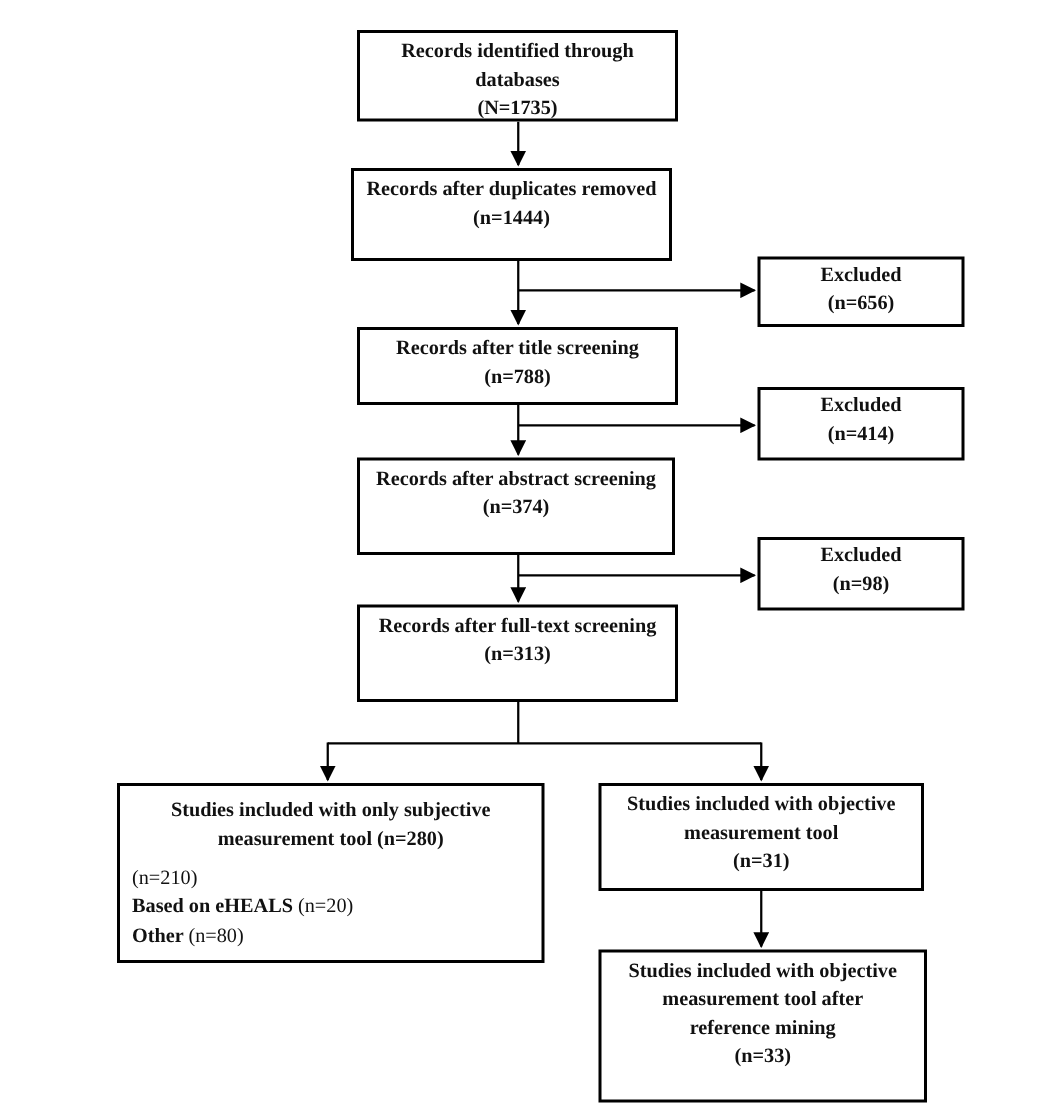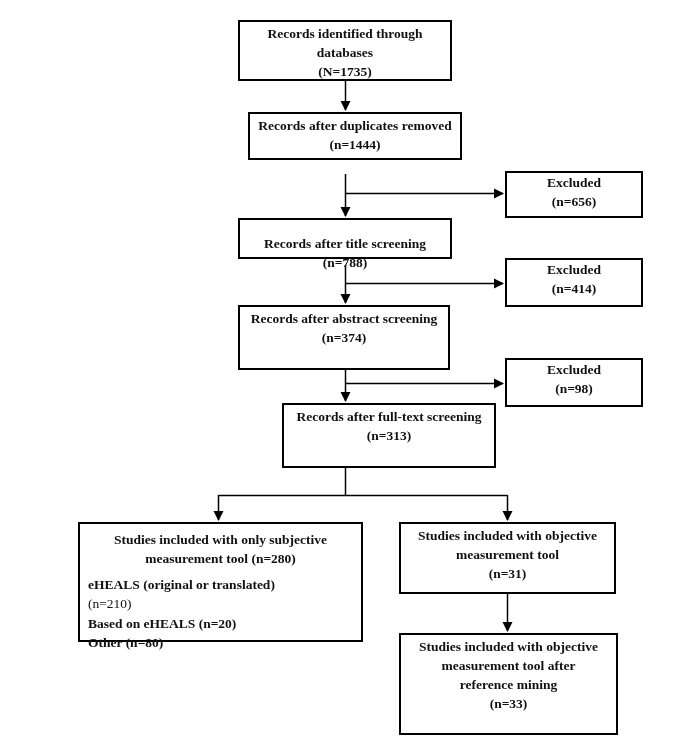--- a/index.html
+++ b/index.html
@@ -21,39 +21,39 @@
     display:flex;
     flex-direction:column;
     align-items:center;
     text-align:center;
     font-weight:bold;
     font-size:13.5px;
   }
   .box .txt{line-height:1.42;}
   
   .b-identified {left:238px;top:20px; width:214px;height:61px;padding:2px 5px;}
-  .b-duplicates {left:248px;top:112px;width:214px;height:48px;padding:2px 5px;}
-  .b-title     {left:238px;top:218px;width:214px;height:41px;padding:14px 5px;}
+  .b-duplicates {left:234px;top:112px;width:214px;height:62px;padding:2px 5px;}
+  .b-title     {left:238px;top:218px;width:214px;height:52px;padding:2px 5px;}
   .b-abstract  {left:238px;top:305px;width:212px;height:65px;padding:2px 5px;}
-  .b-fulltext  {left:238px;top:403px;width:214px;height:65px;padding:2px 5px;margin-left:44px;}
+  .b-fulltext  {left:238px;top:403px;width:214px;height:65px;padding:2px 5px;}
   
   .b-excl1{left:505px;top:171px;width:138px;height:47px;}
   .b-excl2{left:505px;top:258px;width:138px;height:49px;}
   .b-excl3{left:505px;top:358px;width:138px;height:49px;}
   
   .b-subjective{
     left:78px;top:522px;width:285px;height:120px;
     padding:6px 8px;
     align-items:stretch;
     justify-content:flex-start;
   }
   .b-subjective .heading{text-align:center;line-height:1.42;}
   .b-subjective .items{margin-top:7px;text-align:left;line-height:1.42;}
   .b-subjective .item{font-weight:bold;}
-  .b-subjective .rest{font-weight:700;text-align:right;}
+  .b-subjective .rest{font-weight:400;text-align:right;}
   .b-subjective .rest-block{display:block;font-weight:400;}
   .b-objective {left:399px;top:522px;width:217px;height:72px;padding:2px 14px;}
   .b-objmining {left:399px;top:633px;width:219px;height:102px;padding:2px 14px;}
 </style>
 </head>
 <body>
 
 <div class="canvas">
 
   <svg class="connectors" viewBox="0 0 691 746" xmlns="http://www.w3.org/2000/svg">
@@ -114,21 +114,21 @@
   </div>
 
   <div class="box b-fulltext">
     <div class="txt">Records after full-text screening</div>
     <div class="txt">(n=313)</div>
   </div>
 
   <div class="box b-subjective">
     <div class="heading">Studies included with only subjective measurement tool (n=280)</div>
     <div class="items">
-      <div class="item"><span>eHEALS (original or translated)</span> <span class="rest-block">(n=210)</span></div>
+      <div class="item"> <span class="rest-block">(n=210)</span></div>
       <div class="item"><span>Based on eHEALS</span> <span class="rest">(n=20)</span></div>
       <div class="item"><span>Other</span> <span class="rest">(n=80)</span></div>
     </div>
   </div>
 
   <div class="box b-objective">
     <div class="txt">Studies included with objective measurement tool</div>
     <div class="txt">(n=31)</div>
   </div>
 

